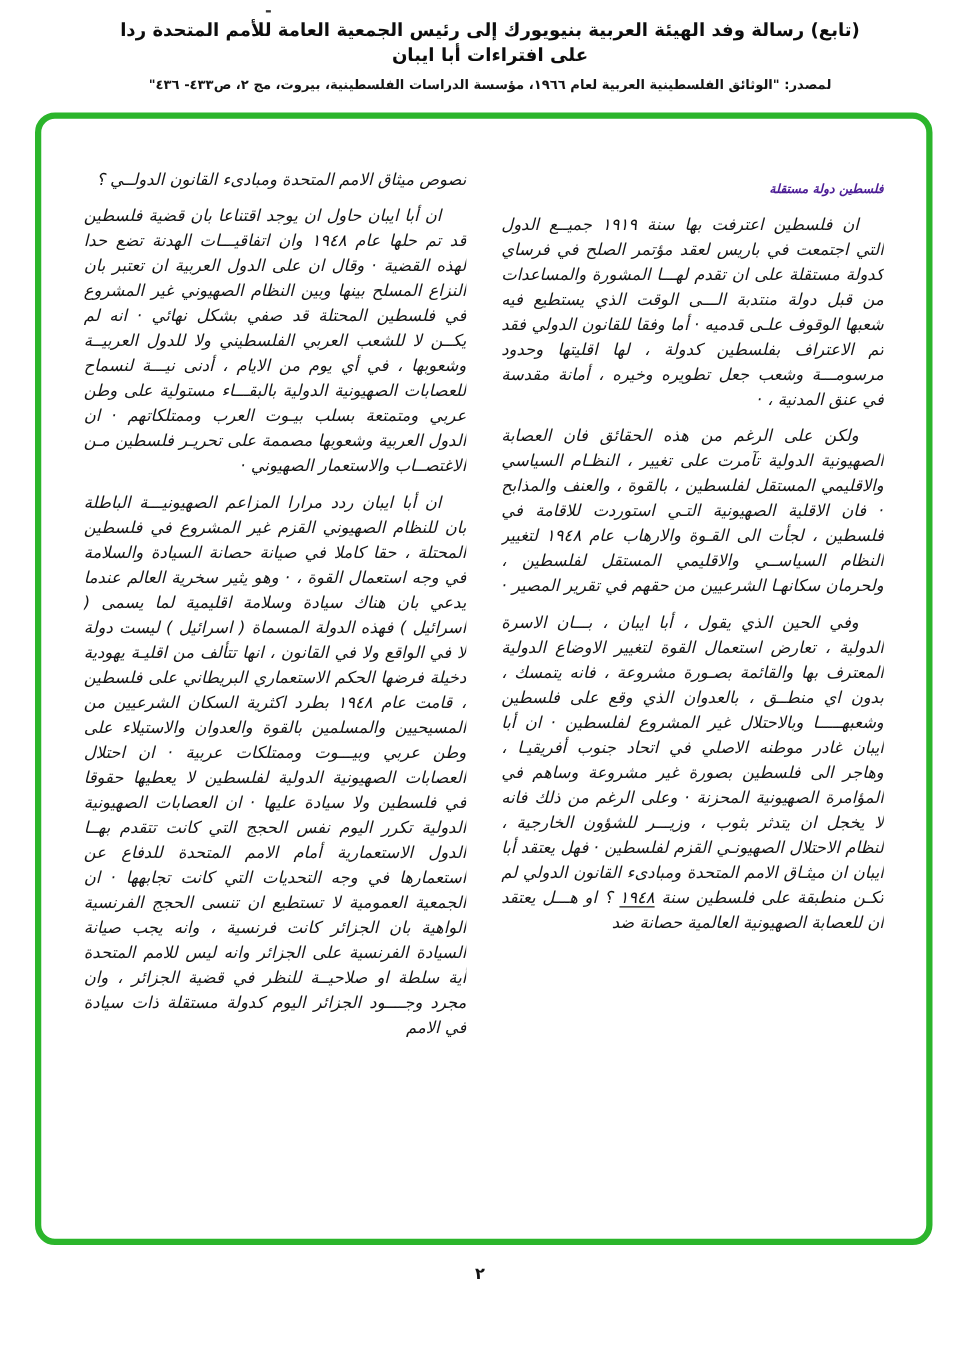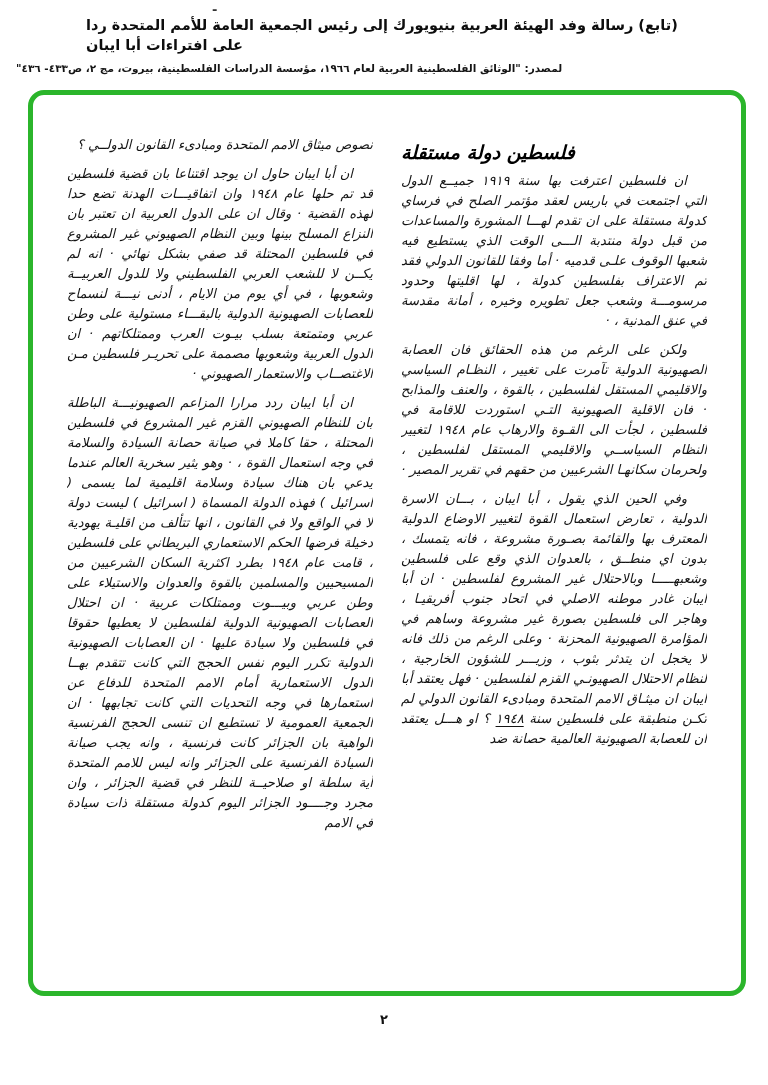--- a/index.html
+++ b/index.html
@@ -10,21 +10,21 @@
     position: relative;
     overflow: hidden;
   }
   .page { width: 768px; height: 1085px; position: relative; background: #fff; }
 
   .artifact-dash {
     position: absolute; top: 2px; left: 212px;
     font-size: 13px; color: #333; font-weight: bold;
   }
 
-  .doc-header { padding-top: 16px; text-align: left; direction: rtl; margin-left: 16px; }
+  .doc-header { padding-top: 16px; text-align: center; direction: rtl; margin-left: 16px; }
   .doc-title {
     font-size: 14.5px; font-weight: bold; color: #0d0d0d;
     line-height: 1.35; letter-spacing: 0px;
     padding: 0 70px;
   }
   .doc-source {
     margin-top: 7px;
     font-size: 10.5px; font-weight: bold; color: #151515;
   }
 
@@ -46,22 +46,22 @@
     text-align: justify;
     font-size: 13.1px;
     line-height: 20px;
     color: #131313;
     overflow: hidden;
     font-style: italic;
   }
   .col p { text-indent: 20px; margin-bottom: 9px; }
   .col p.no-indent { text-indent: 0; }
   .section-heading {
-    text-align: left;
-    font-size: 19px; font-weight: bold; color: #000000;
+    text-align: right;
+    font-size: 10px; font-weight: bold; color: #4c1d95;
     margin: 7px 0 9px 0;
   }
   .u-year { text-decoration: underline; text-underline-offset: 3px; }
 
   .page-number {
     position: absolute; top: 1012px; left: 0; right: 0;
     text-align: center;
     font-size: 13px; font-weight: bold; color: #111;
   }
 </style>

